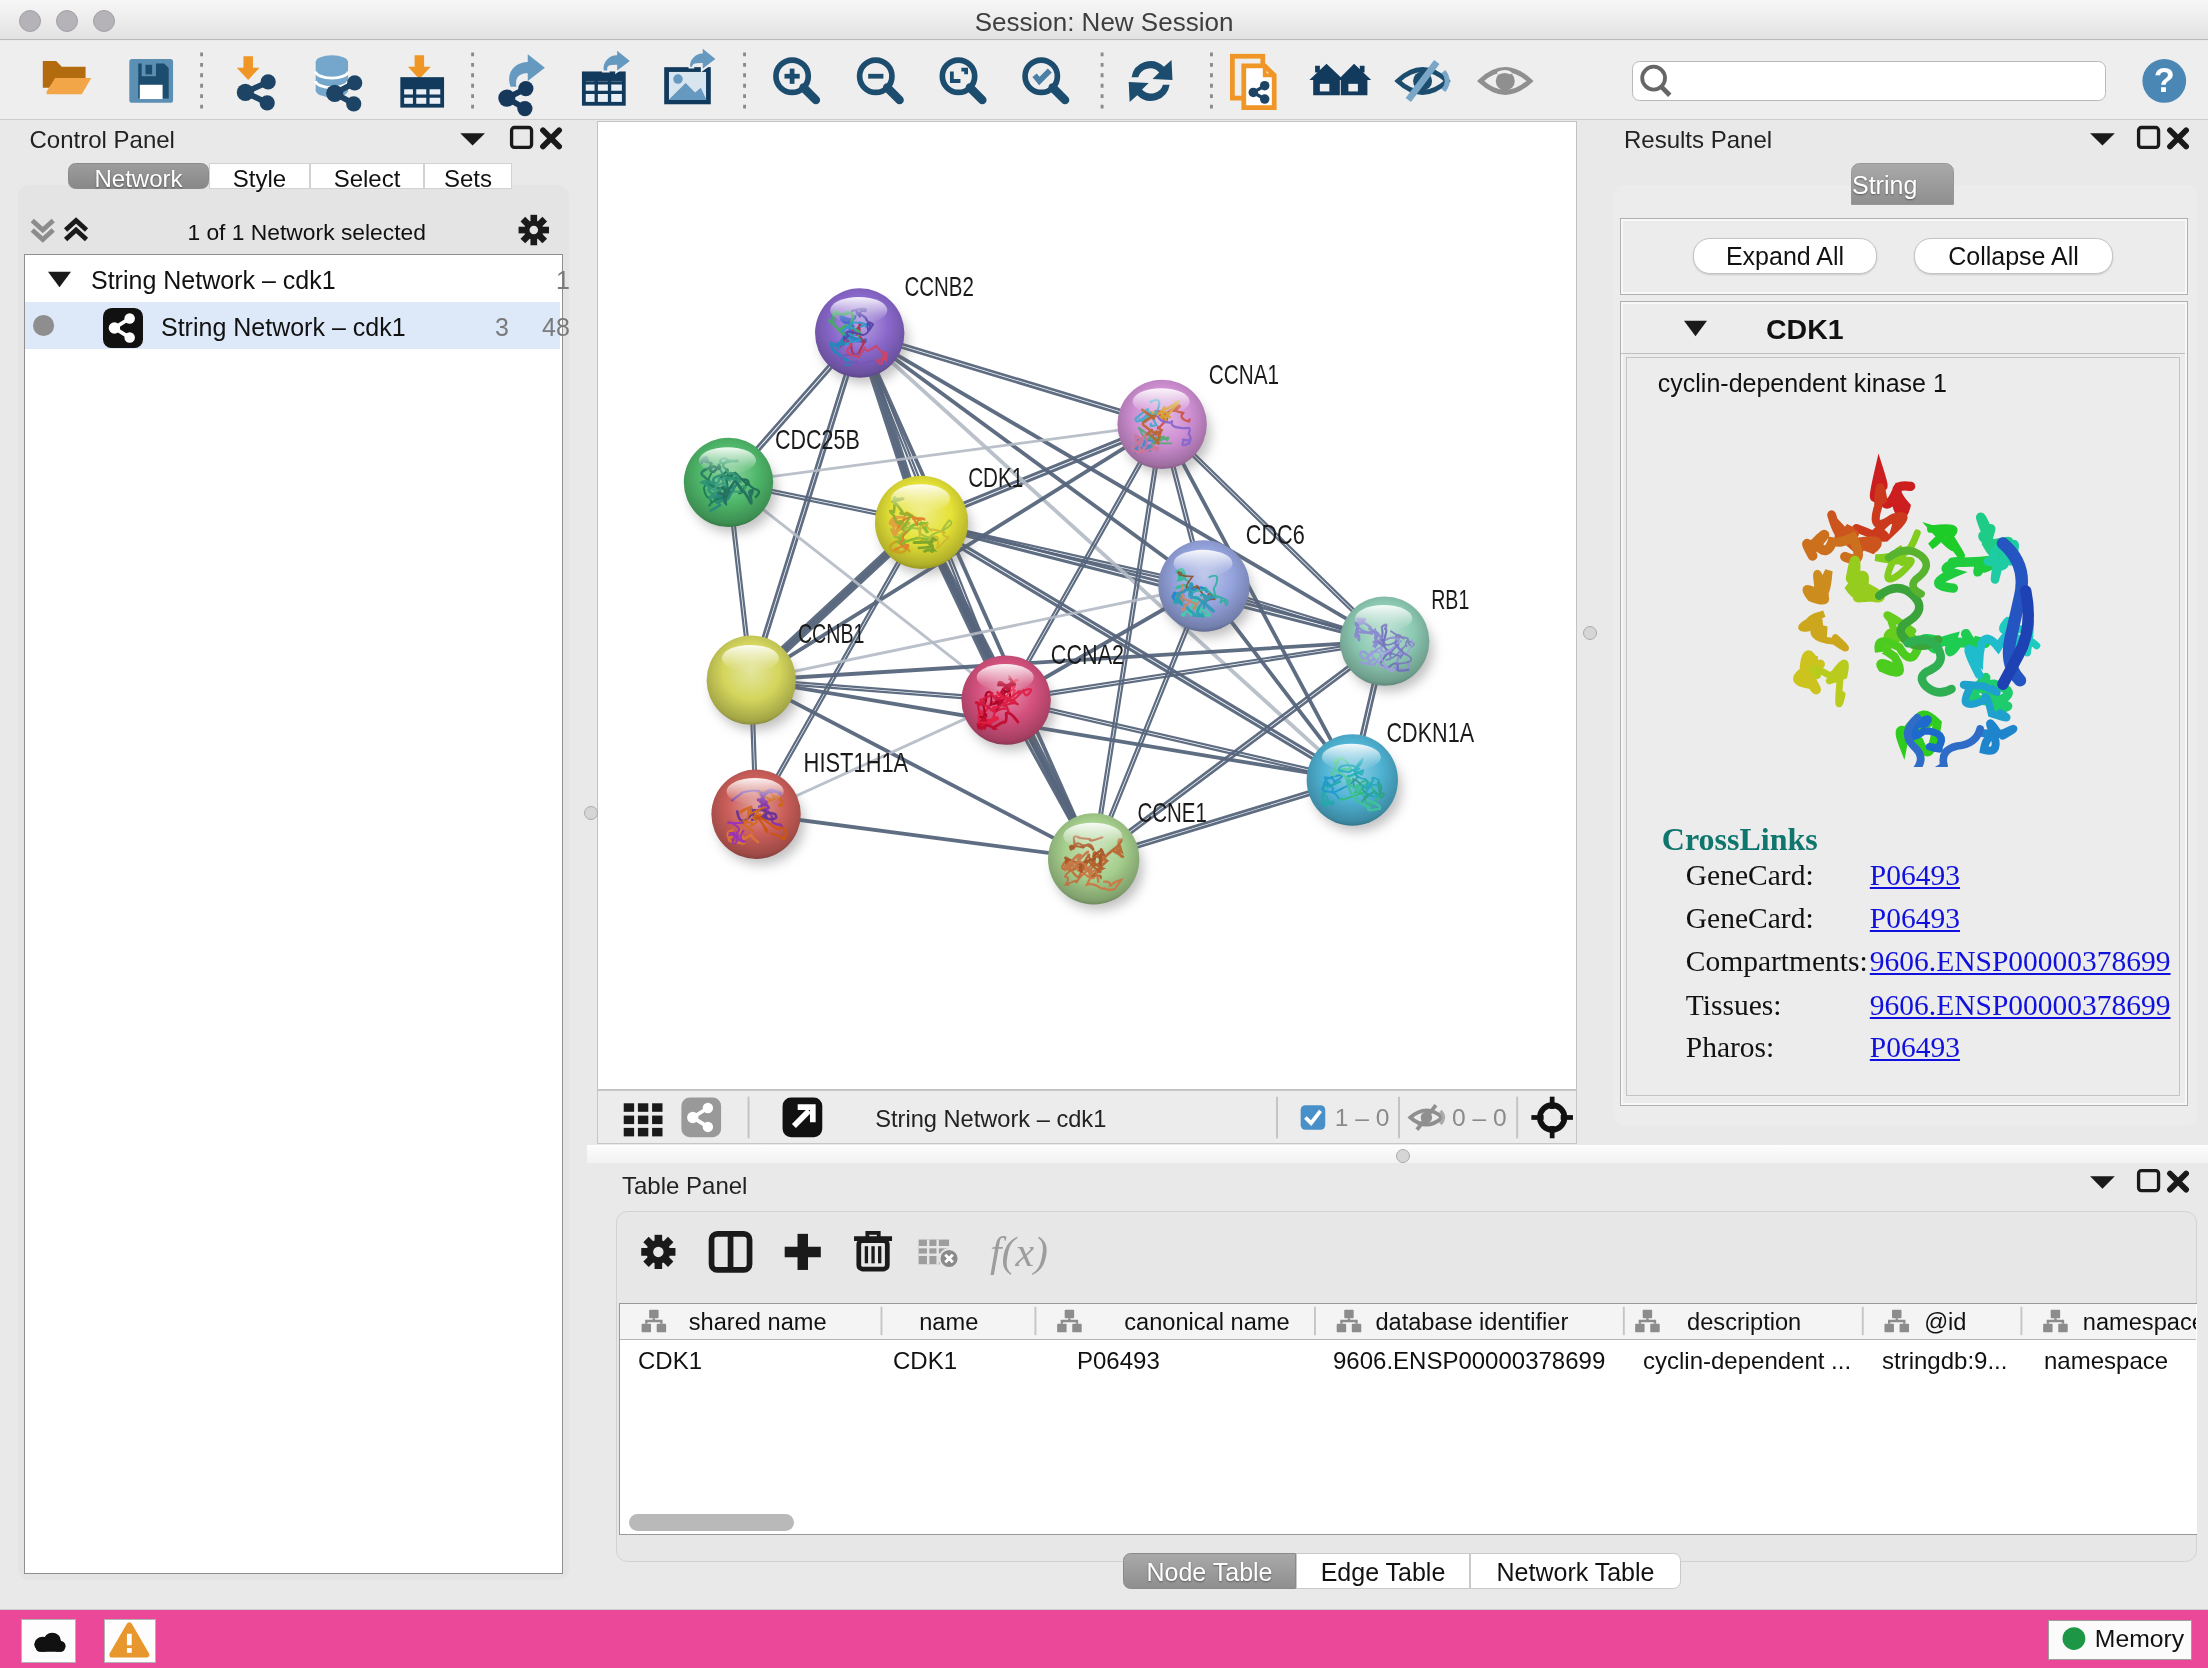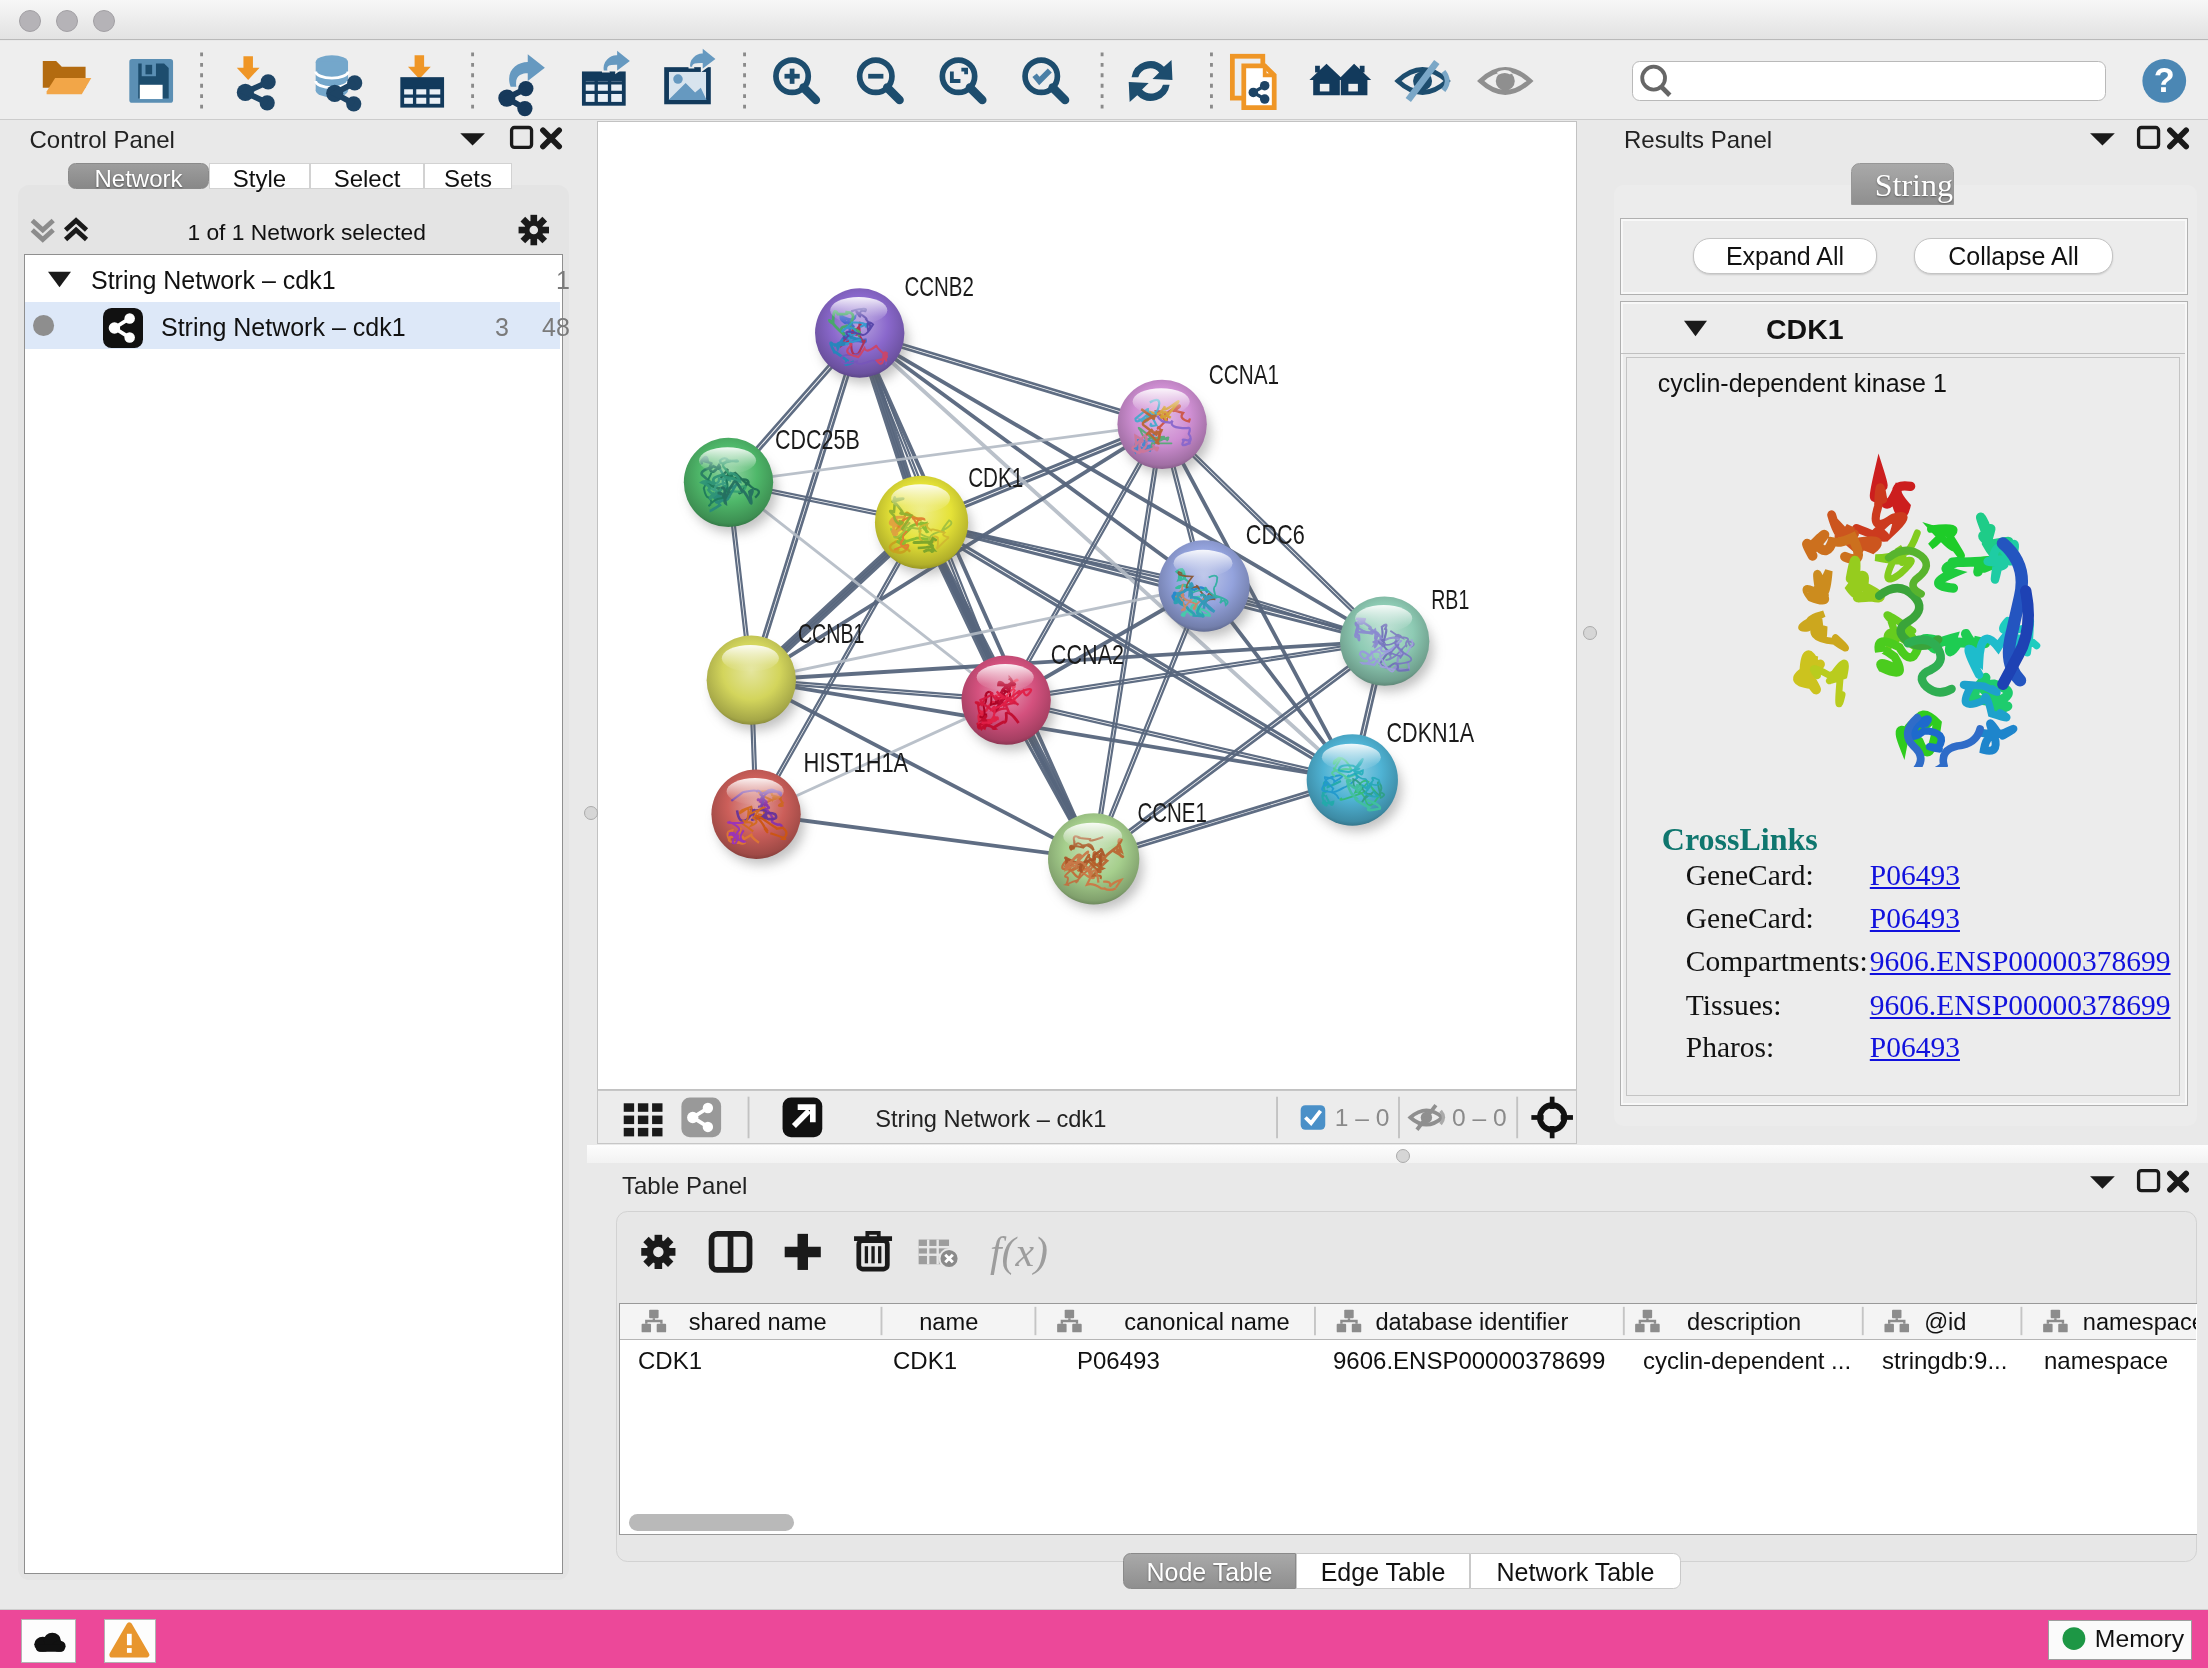--- a/index.html
+++ b/index.html
@@ -40,22 +40,22 @@
 
 #netview { position:absolute; left:597px; top:121px; width:980px; height:969px;
   background:#fff; border:1px solid #c2c2c2; }
 #nettool { position:absolute; left:597px; top:1090px; width:980px; height:54px;
   background:#ececec; border:1px solid #c6c6c6; }
 
 
 #rp-title { position:absolute; left:1624px; top:126px; font-size:24px; color:#222; }
 #stringtab { position:absolute; left:1851px; top:163px; width:103px; height:42px;
   background:linear-gradient(#a9a9a9,#8f8f8f); border-radius:8.6px 8.6px 0 0; color:#fff;
-  font-size:32px; text-align:right; line-height:42px; text-shadow:0 1px 1.9px rgba(0,0,0,.4);
-  z-index:3; border:1px solid #979797;font-family:Liberation Serif, serif;}
+  font-size:25px; text-align:left; line-height:42px; text-shadow:0 1px 1.9px rgba(0,0,0,.4);
+  z-index:3; border:1px solid #979797;}
 #rp-box { position:absolute; left:1614px; top:185px; width:583px; height:941px;
   background:#ececec; border-radius:9.5px; z-index:1; }
 #rp-boxA { position:absolute; left:1620px; top:218px; width:568px; height:77px;
   border:1.9px solid #b0b0b0; box-shadow:inset 0 0 0 1.9px #f8f8f8; z-index:2; }
 .rbtn { position:absolute; top:238px; height:36px; background:#fff; border:1.9px solid #c4c4c4;
   border-radius:17px; font-size:25px; color:#111; text-align:center; line-height:34px; z-index:4;
   box-shadow:0 1px 1.9px rgba(0,0,0,.15); }
 #rp-boxB { position:absolute; left:1620px; top:301px; width:568px; height:805px;
   border:1.9px solid #b0b0b0; box-shadow:inset 0 0 0 1.9px #f8f8f8; z-index:2; }
 #cdk1head { position:absolute; left:0; top:0; width:564px; height:52px; border-bottom:1.9px solid #c0c0c0; }
@@ -93,20 +93,21 @@
 #membtn { position:absolute; left:2048px; top:9.5px; width:144px; height:40px;
   background:#fbfbfb; border:1.9px solid #9e9e9e; font-size:27.6px; color:#111; }
 </style>
 </head>
 <body>
 
 <div id="titlebar">
   <div class="light" style="left:19px;"></div>
   <div class="light" style="left:56px;"></div>
   <div class="light" style="left:93px;"></div>
+  <div id="wtitle">Session: New Session</div>
 </div>
 
 <div id="toolbar">
 <div id="searchbox"></div>
 <svg style="position:relative;z-index:2" width="2208" height="79" viewBox="0 0 2322 83">
 
   <g transform="translate(70,42)">
     <path d="M -25,-21 L -11,-21 L -5,-15 L 20,-15 L 20,7 L -25,7 Z" fill="#b36b10"></path>
     <path d="M -21,11 L -12,-3 L 26,-3 L 16,14 L -21,14 Z" fill="#f2a648"></path>
   </g>

